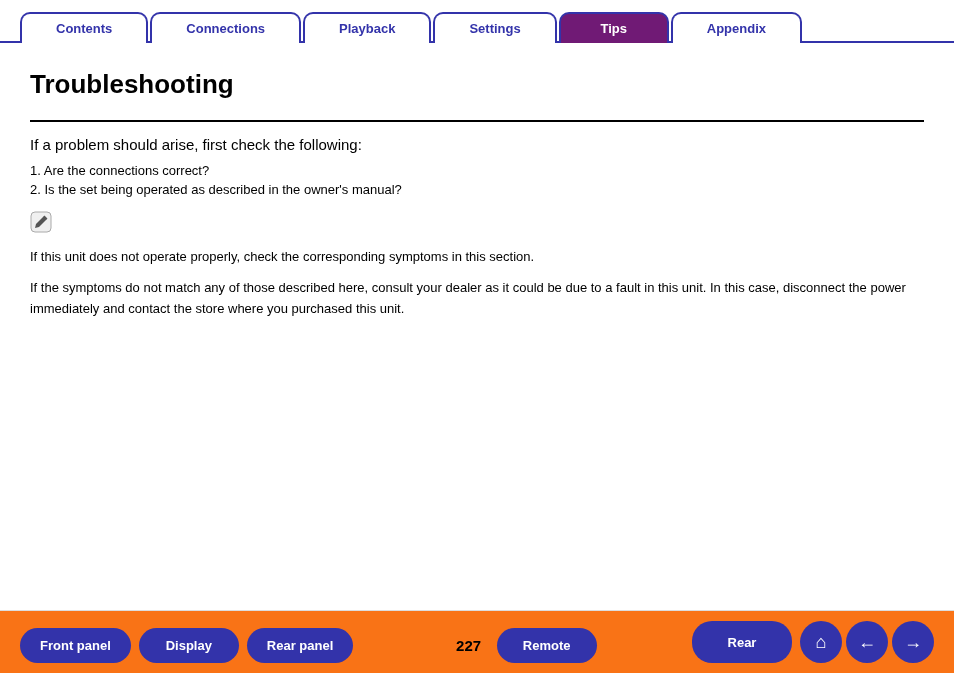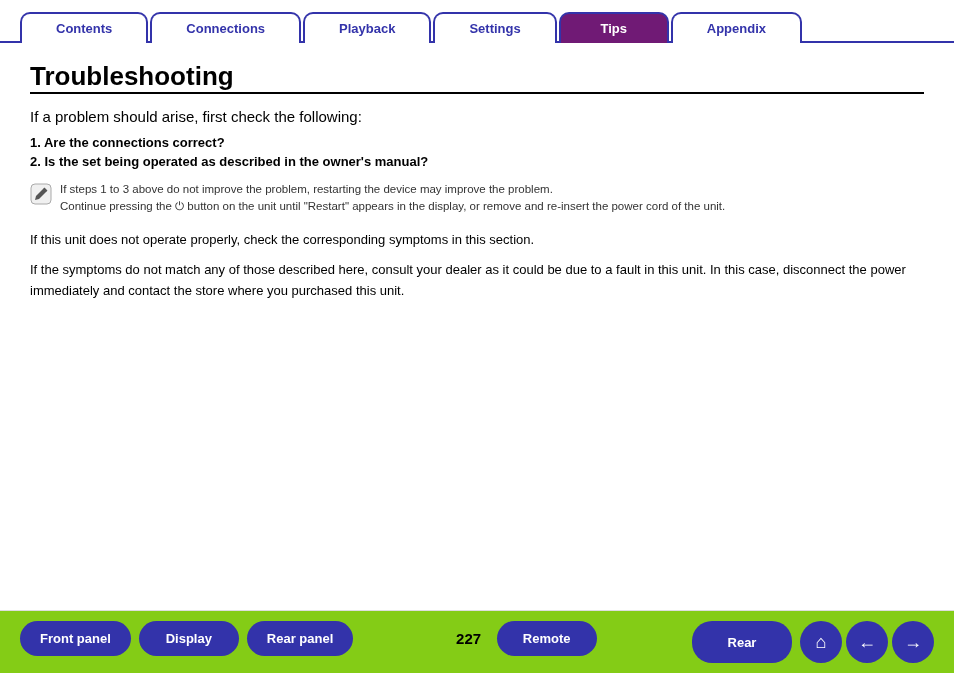--- a/index.html
+++ b/index.html
@@ -52,38 +52,39 @@
     .main-content {
       flex: 1;
       padding: 18px 30px 10px 30px;
       overflow: hidden;
     }
 
     .page-title {
       font-size: 26px;
       font-weight: bold;
       color: #000;
-      padding-bottom: 0;
+      padding-bottom: 20px;
       border-bottom: 2px solid #000;
       margin-bottom: 14px;
+      margin-top: 8px;
     }
 
     .intro-text {
       font-size: 15px;
       color: #000;
       margin-bottom: 10px;
     }
 
     .checklist {
       list-style: none;
       margin-bottom: 12px;
     }
     .checklist li {
       font-size: 13px;
-      font-weight: bold;
+      font-weight: normal;
       color: #000;
       margin-bottom: 4px;
     }
 
     .note-box {
       display: flex;
       align-items: flex-start;
       gap: 8px;
       margin-bottom: 14px;
       margin-top: 4px;
@@ -103,25 +104,25 @@
     .body-text {
       font-size: 13px;
       color: #000;
       line-height: 1.6;
       margin-bottom: 10px;
     }
 
     
     .footer {
       display: flex;
-      align-items: flex-start;
+      align-items: flex-end;
       justify-content: space-between;
       padding: 10px 20px;
       border-top: 1px solid #ddd;
-      background: #84cc16;
+      background: #f97316;
     }
     .footer-nav-btns {
       display: flex;
       gap: 8px;
     }
     .footer-btn {
       background: #3333aa;
       color: #fff;
       border: none;
       border-radius: 20px;
@@ -191,24 +192,20 @@
   <ul class="checklist">
   <li>1.  Are the connections correct?</li>
       <li>2.  Is the set being operated as described in the owner's manual?</li>
     </ul>
   <div class="note-box">
     <svg class="note-icon" viewBox="0 0 22 22" fill="none" xmlns="http://www.w3.org/2000/svg">
       <rect x="1" y="1" width="20" height="20" rx="4" fill="#f0f0f0" stroke="#aaa" stroke-width="1"></rect>
       <path d="M14 5l3 3-8 8-4 1 1-4 8-8z" fill="#555"></path>
       <path d="M14 5l3 3" stroke="#555" stroke-width="1.2"></path>
     </svg>
-    <div class="note-text">
-    <p>If steps 1 to 3 above do not improve the problem, restarting the device may improve the problem.</p>
-        <p>Continue pressing the ⏻ button on the unit until "Restart" appears in the display, or remove and re-insert the power cord of the unit.</p>
-      </div>
   </div>
   <p class="body-text">If this unit does not operate properly, check the corresponding symptoms in this section.</p>
   <p class="body-text">If the symptoms do not match any of those described here, consult your dealer as it could be due to a fault in this unit. In this case, disconnect the power immediately and contact the store where you purchased this unit.</p>
 </div>
 
 <div class="footer">
   <div class="footer-nav-btns">
     <button class="footer-btn">Front panel</button>
     <button class="footer-btn">Display</button>
     <button class="footer-btn">Rear panel</button>

